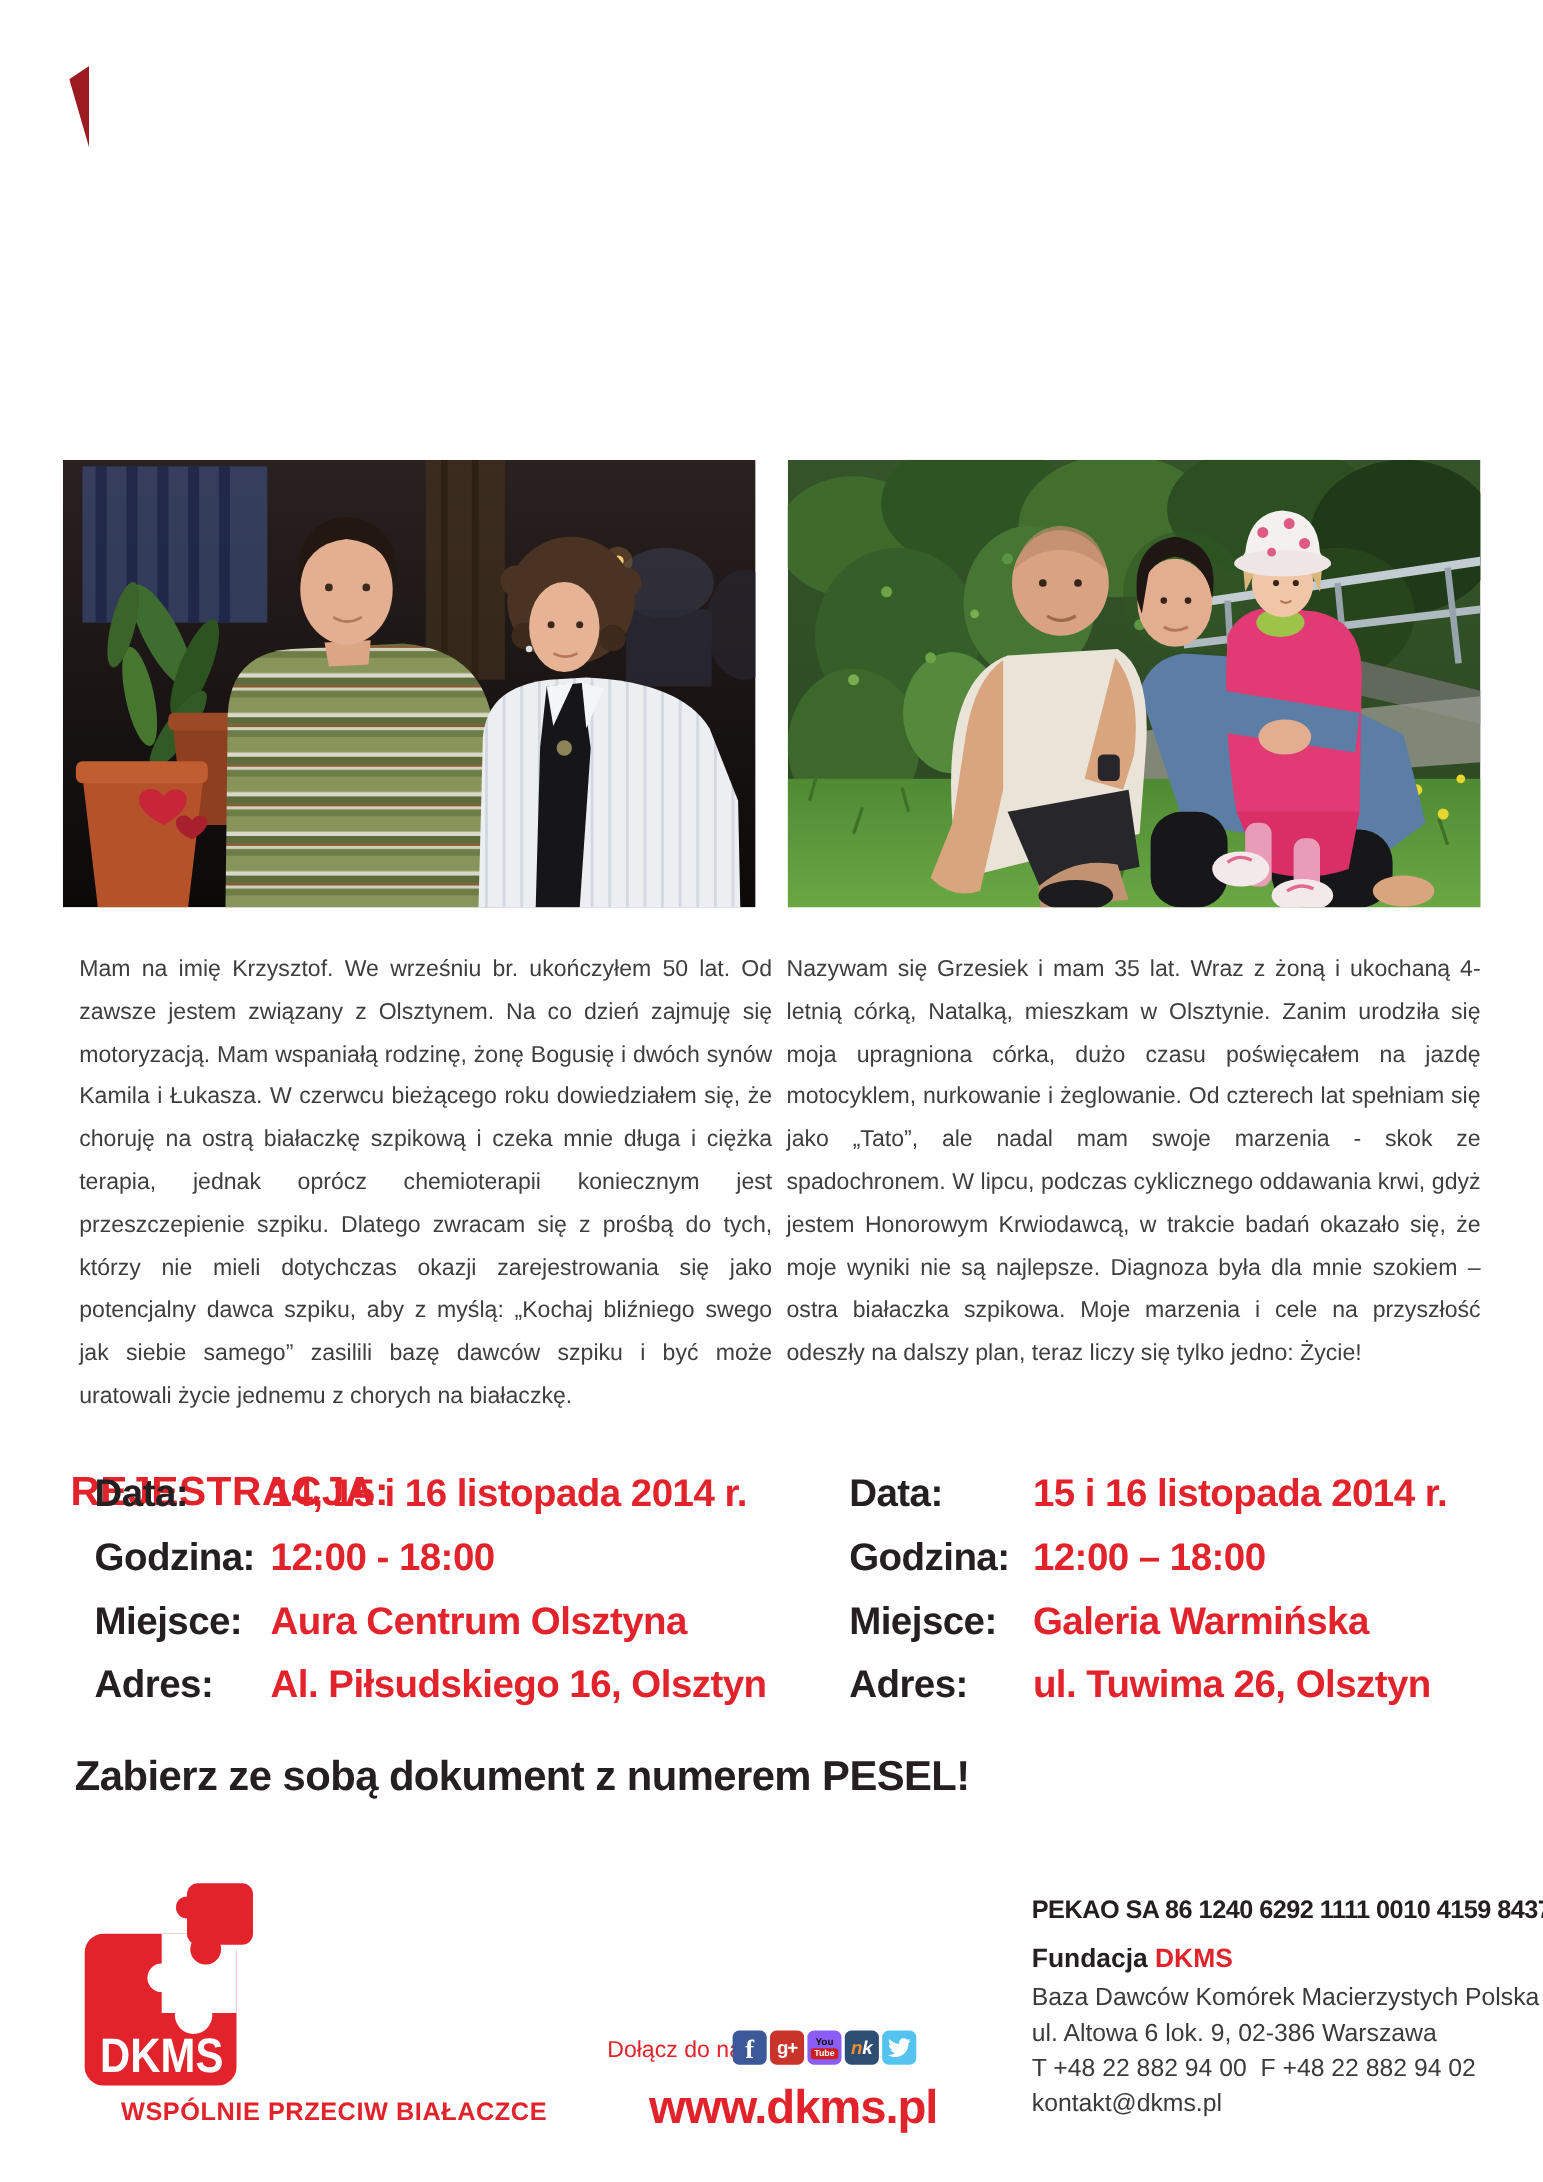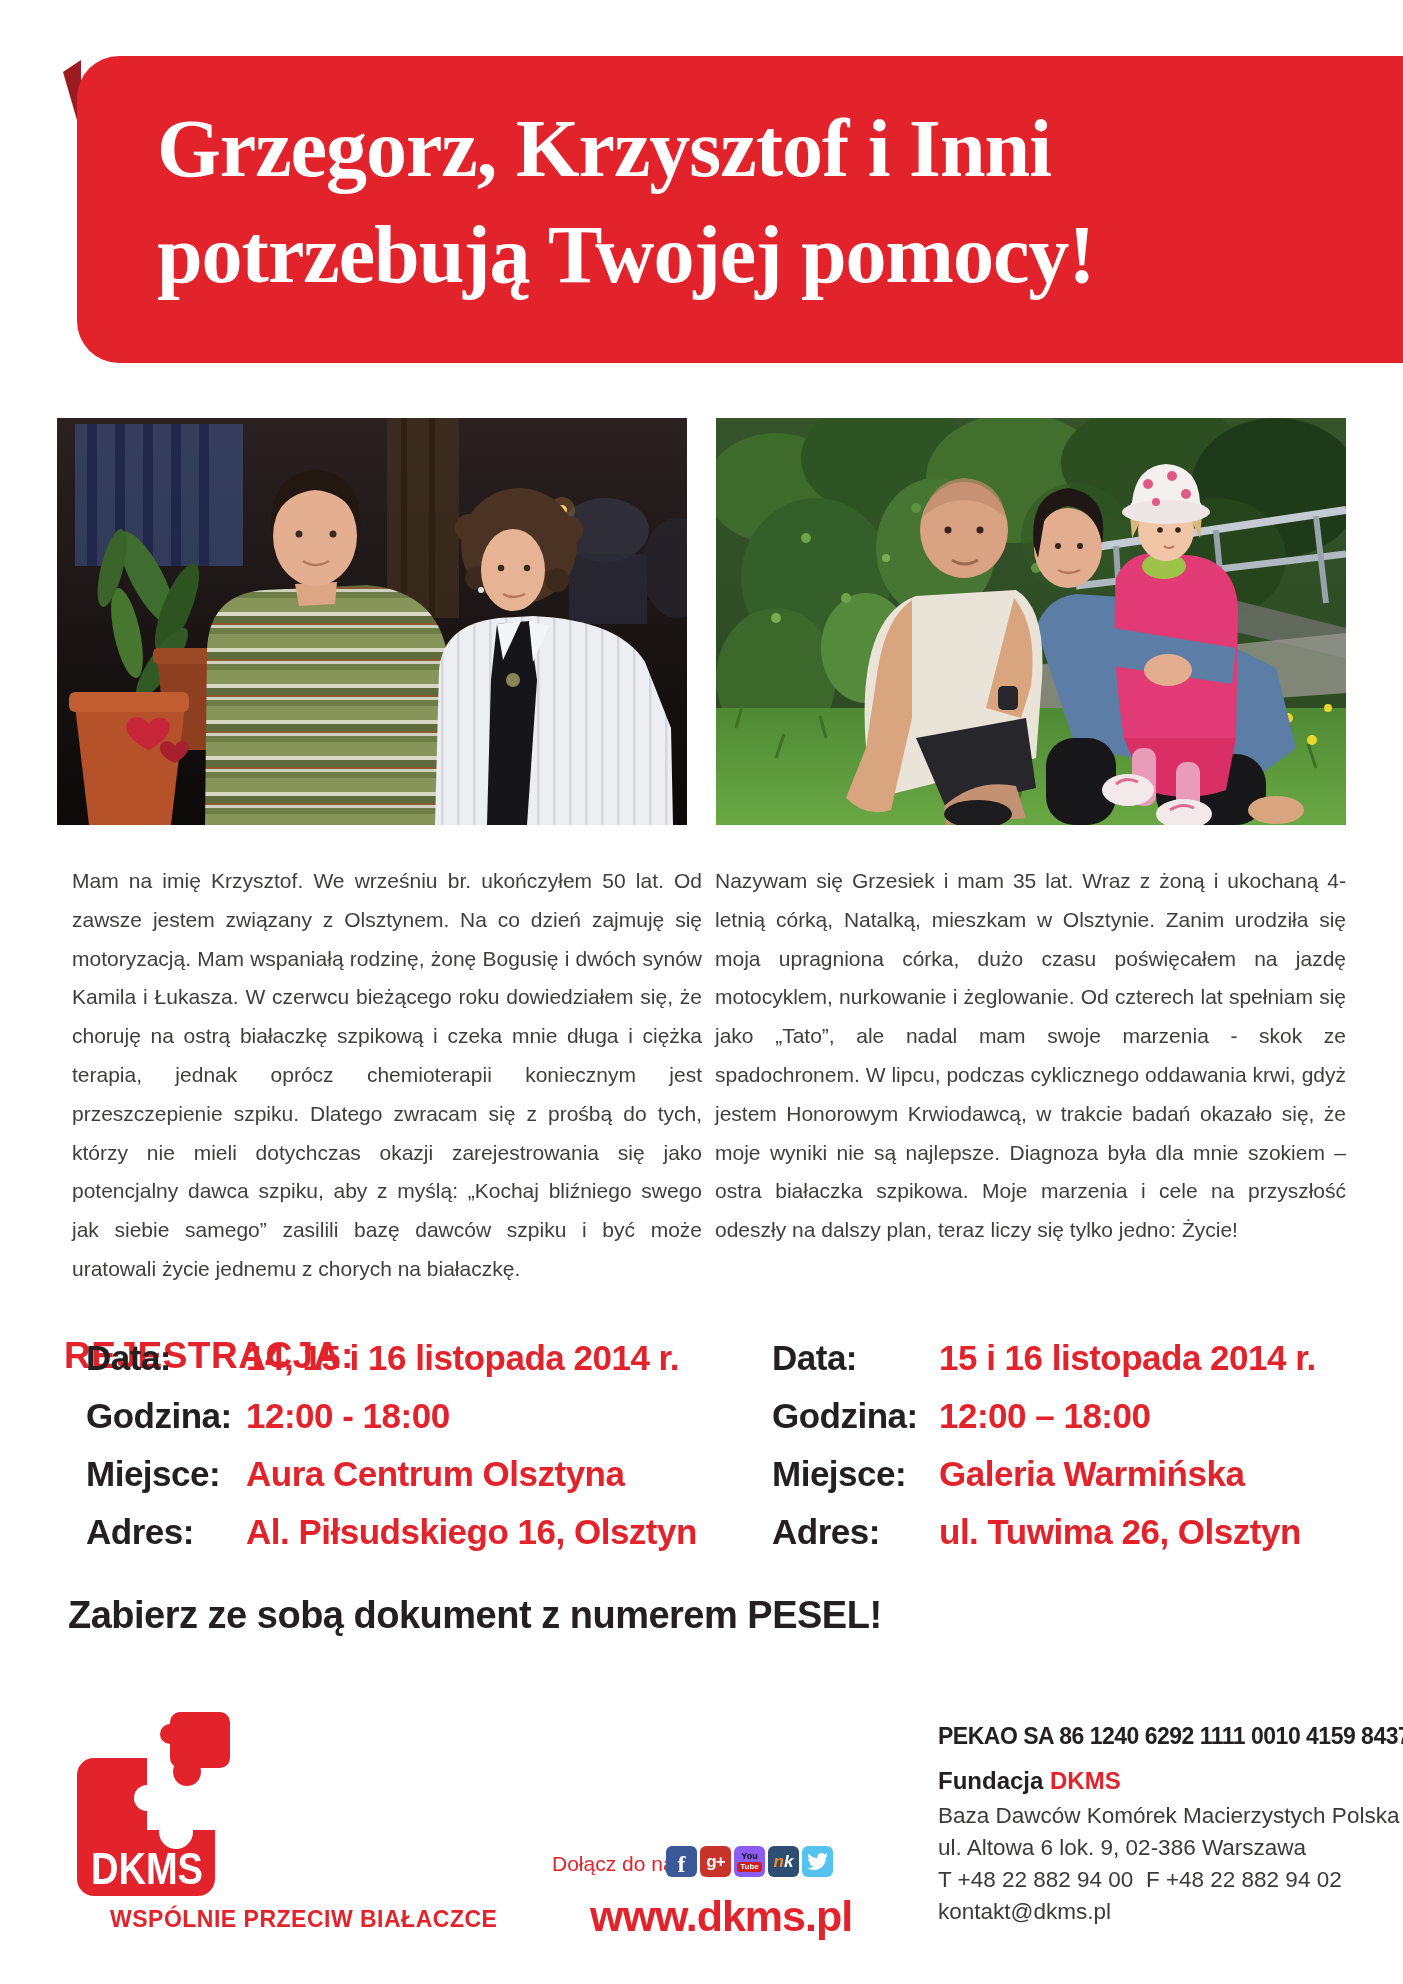--- a/index.html
+++ b/index.html
@@ -95,26 +95,20 @@
 </style>
 </head>
 <body>
 
 <div id="poster">
 
   <svg class="banner-fold" width="18" height="74">
     <polygon points="18,0 0,12 18,74" fill="#9c1b21"></polygon>
   </svg>
 
-  <div class="banner">
-    <div class="banner-title">
-      <div>Grzegorz, Krzysztof i Inni</div>
-      <div>potrzebują Twojej pomocy!</div>
-    </div>
-  </div>
 
   <div class="photo" id="photo-left">
     <svg viewBox="0 0 630 407">
       <defs>
         <linearGradient id="lpbg" x1="0" y1="0" x2="0" y2="1">
           <stop offset="0" stop-color="#2a2120"></stop>
             <stop offset="1" stop-color="#0c0909"></stop>
         </linearGradient>
         <pattern id="sweater" width="630" height="36" patternUnits="userSpaceOnUse">
           <rect width="630" height="36" fill="#87945a"></rect>

